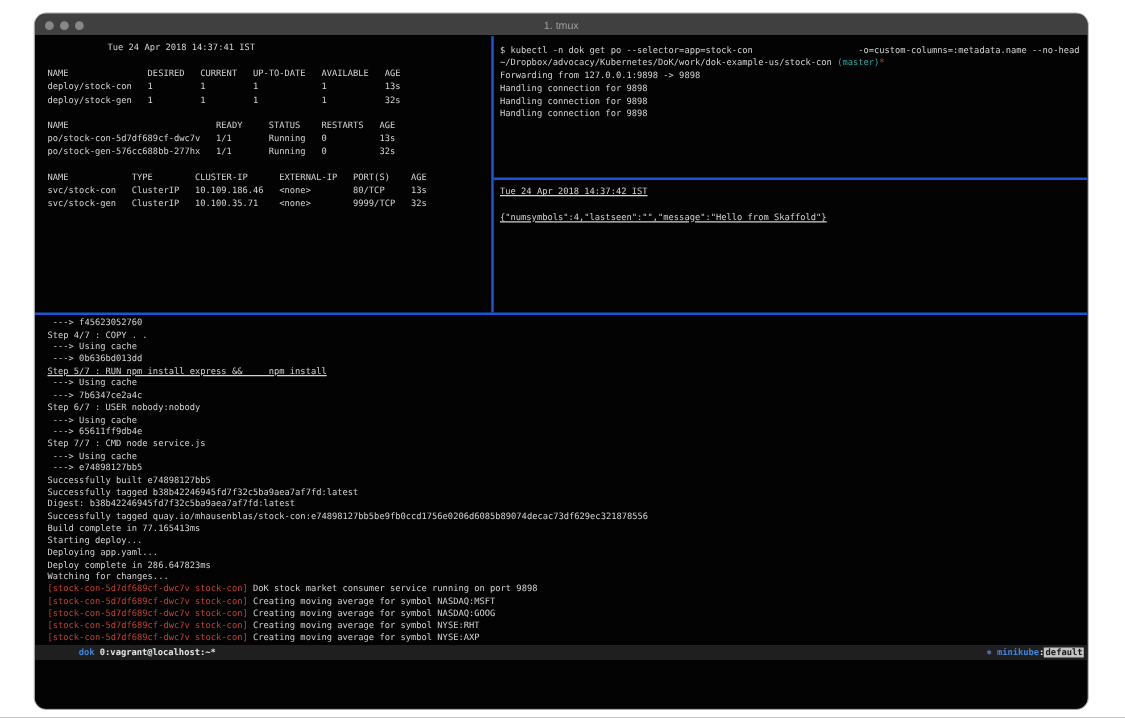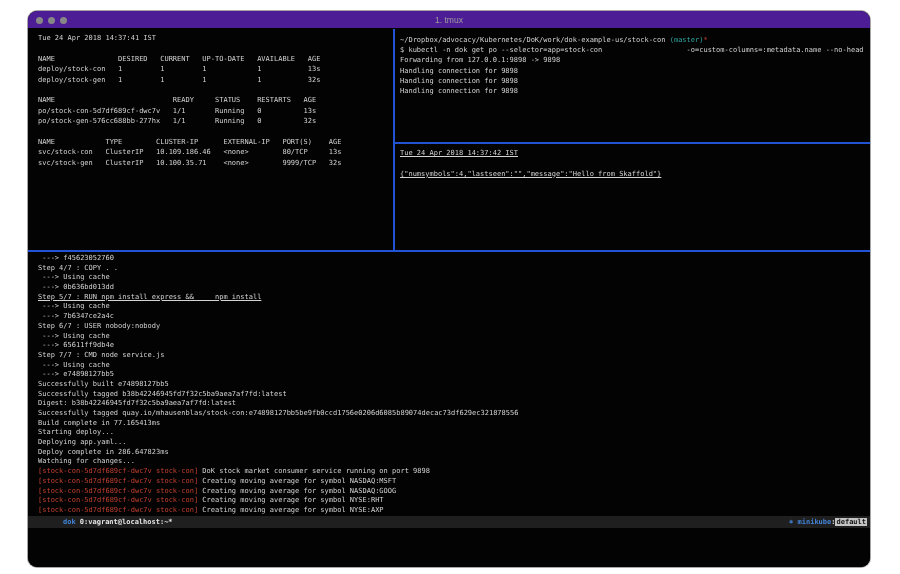--- a/index.html
+++ b/index.html
@@ -4,21 +4,21 @@
 <style>
   * { margin:0; padding:0; box-sizing:border-box; }
   html,body { width:900px; height:574px; background:#ffffff; font-family:"DejaVu Sans Mono", monospace; }
   .window {
     position:absolute; left:28px; top:11px; width:842px; height:556px;
     background:#030303; border-radius:9px; overflow:hidden;
     box-shadow:0 0 0 1px rgba(0,0,0,0.35);
   }
   .titlebar {
     position:absolute; left:0; top:0; right:0; height:18px;
-    background:#4c1d95; border-bottom:1px solid #000;
+    background:#404040; border-bottom:1px solid #000;
   }
   .lights { position:absolute; left:8px; top:5.5px; display:flex; gap:5px; }
   .light { width:7px; height:7px; border-radius:50%; background:#878787; }
   .title {
     position:absolute; left:0; right:0; top:4px; text-align:center;
     font-family:"Liberation Sans", sans-serif; font-size:8.5px; color:#9e9e9e;
   }
   .content { position:absolute; left:0; top:18px; right:0; bottom:0; background:#030303; }
   .pane { position:absolute; overflow:hidden; color:#d4d4d4; }
   .tline { white-space:pre; }
@@ -51,40 +51,40 @@
       <div class="light"></div>
       <div class="light"></div>
       <div class="light"></div>
     </div>
     <div class="title">1. tmux</div>
   </div>
 
   <div class="content">
 
     <div class="pane pane-tl">
-        <div class="tline"><span style="color: rgb(212, 212, 212);">Tue 24 Apr 2018 14:37:41 IST</span></div>
+        <div class="tline"><span style="color: rgb(212, 212, 212); margin-left: 48px;">Tue 24 Apr 2018 14:37:41 IST</span></div>
         <div class="tline"><span style="color: rgb(212, 212, 212);"></span></div>
         <div class="tline"><span style="color: rgb(212, 212, 212);">NAME               DESIRED   CURRENT   UP-TO-DATE   AVAILABLE   AGE</span></div>
         <div class="tline"><span style="color: rgb(212, 212, 212);">deploy/stock-con   1         1         1            1           13s</span></div>
         <div class="tline"><span style="color: rgb(212, 212, 212);">deploy/stock-gen   1         1         1            1           32s</span></div>
         <div class="tline"><span style="color: rgb(212, 212, 212);"></span></div>
         <div class="tline"><span style="color: rgb(212, 212, 212);">NAME                            READY     STATUS    RESTARTS   AGE</span></div>
         <div class="tline"><span style="color: rgb(212, 212, 212);">po/stock-con-5d7df689cf-dwc7v   1/1       Running   0          13s</span></div>
         <div class="tline"><span style="color: rgb(212, 212, 212);">po/stock-gen-576cc688bb-277hx   1/1       Running   0          32s</span></div>
         <div class="tline"><span style="color: rgb(212, 212, 212);"></span></div>
         <div class="tline"><span style="color: rgb(212, 212, 212);">NAME            TYPE        CLUSTER-IP      EXTERNAL-IP   PORT(S)    AGE</span></div>
         <div class="tline"><span style="color: rgb(212, 212, 212);">svc/stock-con   ClusterIP   10.109.186.46   &lt;none&gt;        80/TCP     13s</span></div>
         <div class="tline"><span style="color: rgb(212, 212, 212);">svc/stock-gen   ClusterIP   10.100.35.71    &lt;none&gt;        9999/TCP   32s</span></div>
       </div>
 
     <div class="div-v" style="background: rgb(33, 83, 212);"></div>
 
     <div class="pane pane-tr">
+        <div class="tline"><span style="color: rgb(212, 212, 212);">$ kubectl -n dok get po --selector=app=stock-con                    -o=custom-columns=:metadata.name --no-head</span></div>
         <div class="tline"><span style="color: rgb(212, 212, 212);">~/Dropbox/advocacy/Kubernetes/DoK/work/dok-example-us/stock-con </span><span style="color: rgb(47, 168, 160);">(master)</span><span style="color: rgb(194, 64, 47);">*</span></div>
-        <div class="tline"><span style="color: rgb(212, 212, 212);">$ kubectl -n dok get po --selector=app=stock-con                    -o=custom-columns=:metadata.name --no-head</span></div>
         <div class="tline"><span style="color: rgb(212, 212, 212);">Forwarding from 127.0.0.1:9898 -&gt; 9898</span></div>
         <div class="tline"><span style="color: rgb(212, 212, 212);">Handling connection for 9898</span></div>
         <div class="tline"><span style="color: rgb(212, 212, 212);">Handling connection for 9898</span></div>
         <div class="tline"><span style="color: rgb(212, 212, 212);">Handling connection for 9898</span></div>
       </div>
 
     <div class="div-h-r" style="background: rgb(33, 83, 212);"></div>
 
     <div class="pane pane-mr">
         <div class="tline"><span style="color: rgb(212, 212, 212);">Tue 24 Apr 2018 14:37:42 IST</span></div>

